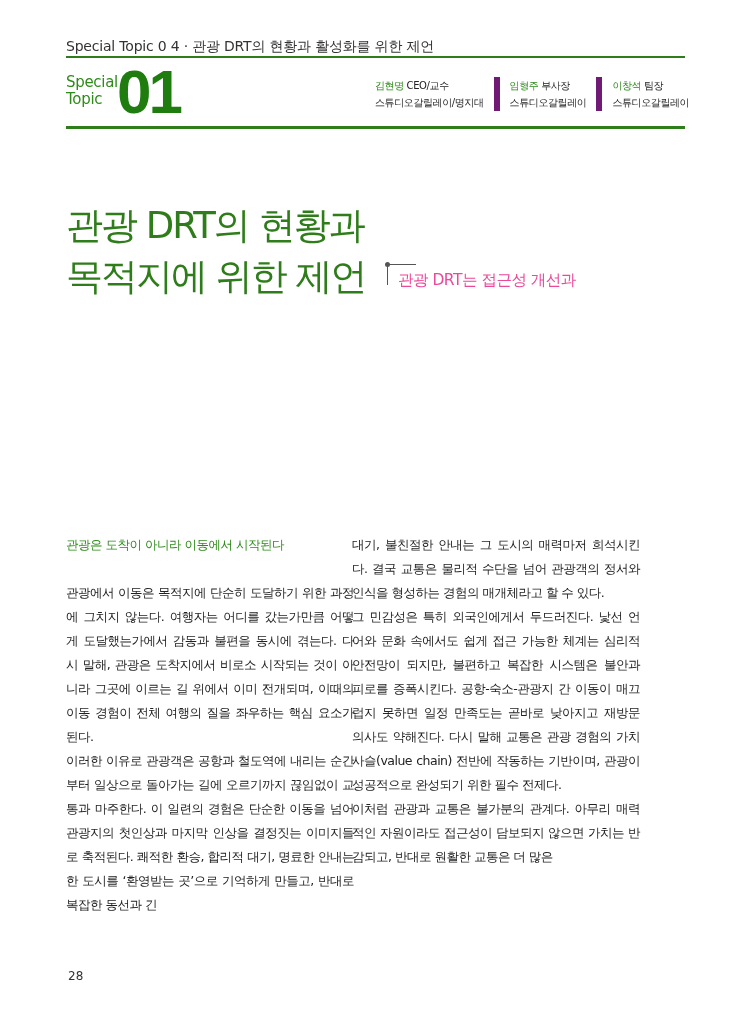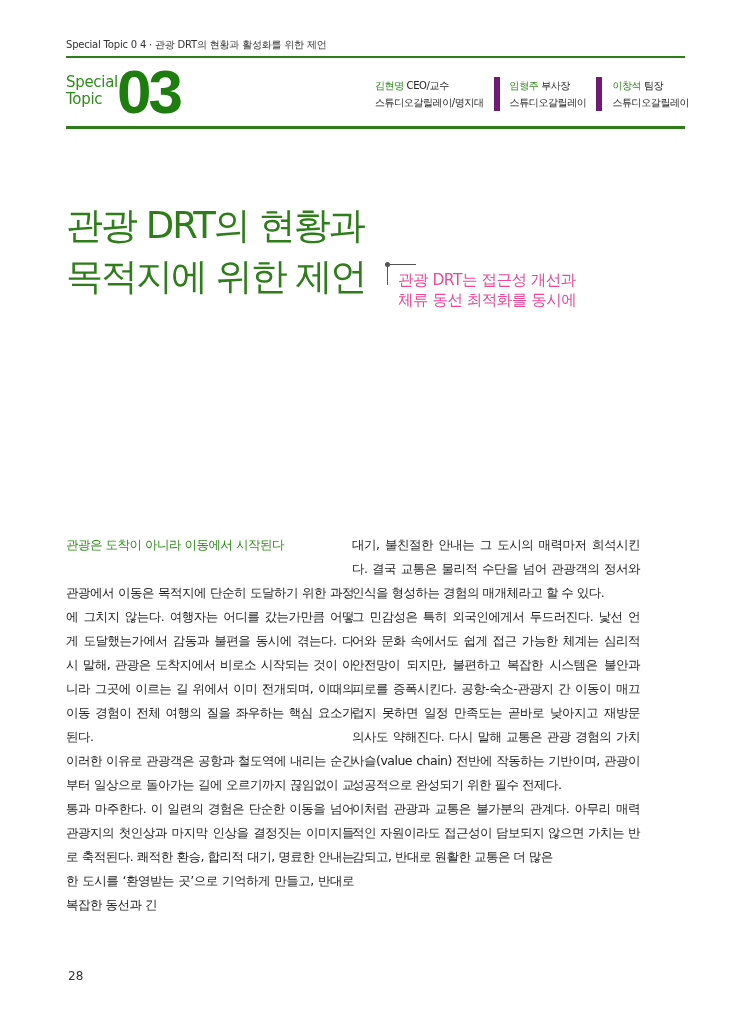--- a/index.html
+++ b/index.html
@@ -1,18 +1,18 @@
 <!DOCTYPE html>
 <html><head>
   <meta charset="utf-8">
   <style>
     html, body { margin: 0; padding: 0; background: #ffffff; }
     body { width: 748px; height: 1024px; position: relative; overflow: hidden;
            font-family: "DejaVu Sans", "Liberation Sans", sans-serif; color: #222; }
-    .running-head { position: absolute; left: 66px; top: 38px; font-size: 10px; color: #333; letter-spacing: -0.2px; }
+    .running-head { position: absolute; left: 66px; top: 38px; font-size: 14px; color: #333; letter-spacing: -0.2px; }
     .rule { position: absolute; left: 66px; width: 619px; background: #2e7d1a; }
     .rule.top { top: 56px; height: 1.5px; }
     .rule.bottom { top: 126px; height: 2.5px; }
     .special-label { position: absolute; left: 66px; top: 74px; font-size: 15px; line-height: 17px; color: #2e8b1a; letter-spacing: -0.3px; }
     .topic-number { position: absolute; left: 117px; top: 57px; font-size: 62px; font-weight: bold; color: #1f7d0f; letter-spacing: -3px; line-height: 70px; font-family: "Liberation Sans", sans-serif; }
     .authors { position: absolute; left: 375px; top: 77px; display: flex; font-size: 10px; line-height: 17px; letter-spacing: -0.4px; }
     .author { padding: 0 10px; border-left: 6px solid #701a75; }
     .author:first-child { padding-left: 0; border-left: none; }
     .author .name { color: #2e8b1a; }
     .author .role { color: #222; }
@@ -32,21 +32,21 @@
 </head>
 <body>
 
 <div class="running-head">Special Topic 0 4  ·  관광 DRT의 현황과 활성화를 위한 제언</div>
 <div class="rule top"></div>
 
 <div class="special-label">
   <div>Special</div>
   <div>Topic</div>
 </div>
-<div class="topic-number">03</div>
+<div class="topic-number">01</div>
 
 <div class="authors">
   <div class="author">
     <div><span class="name">김현명</span> <span class="role">CEO/교수</span></div>
     <div class="org">스튜디오갈릴레이/명지대</div>
   </div>
   <div class="author">
     <div><span class="name">임형주</span> <span class="role">부사장</span></div>
     <div class="org">스튜디오갈릴레이</div>
   </div>
@@ -61,21 +61,20 @@
 <h1 class="main-title">
   <div>관광 DRT의 현황과</div>
   <div>목적지에 위한 제언</div>
 </h1>
 
 <div class="subtitle-wrap">
   <div class="subtitle-bracket"></div>
   <div class="subtitle-dot"></div>
   <div class="subtitle">
     <div>관광 DRT는 접근성 개선과</div>
-    <div>체류 동선 최적화를 동시에</div>
   </div>
 </div>
 
 <div class="col left">
   <div class="section-heading">관광은 도착이 아니라 이동에서 시작된다</div>
   <p class="para">관광에서 이동은 목적지에 단순히 도달하기 위한 과정에 그치지 않는다. 여행자는 어디를 갔는가만큼 어떻게 도달했는가에서 감동과 불편을 동시에 겪는다. 다시 말해, 관광은 도착지에서 비로소 시작되는 것이 아니라 그곳에 이르는 길 위에서 이미 전개되며, 이때의 이동 경험이 전체 여행의 질을 좌우하는 핵심 요소가 된다.</p>
   <p class="para">이러한 이유로 관광객은 공항과 철도역에 내리는 순간부터 일상으로 돌아가는 길에 오르기까지 끊임없이 교통과 마주한다. 이 일련의 경험은 단순한 이동을 넘어 관광지의 첫인상과 마지막 인상을 결정짓는 이미지들로 축적된다. 쾌적한 환승, 합리적 대기, 명료한 안내는 한 도시를 ‘환영받는 곳’으로 기억하게 만들고, 반대로 복잡한 동선과 긴</p>
 </div>
 
 <div class="col right">

